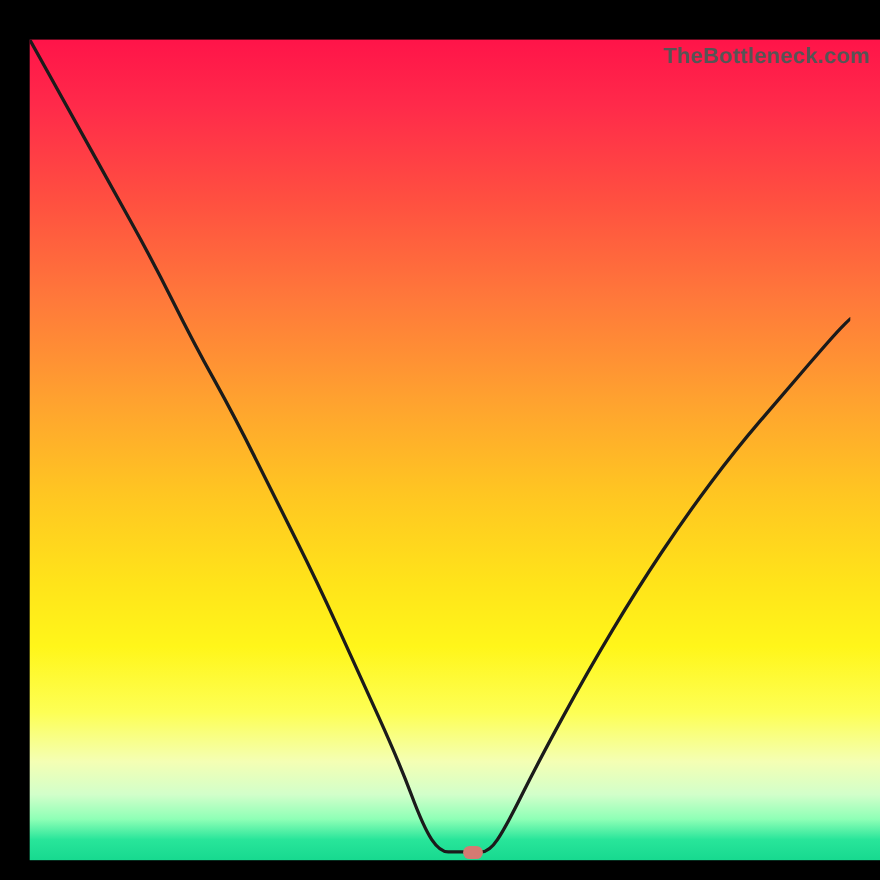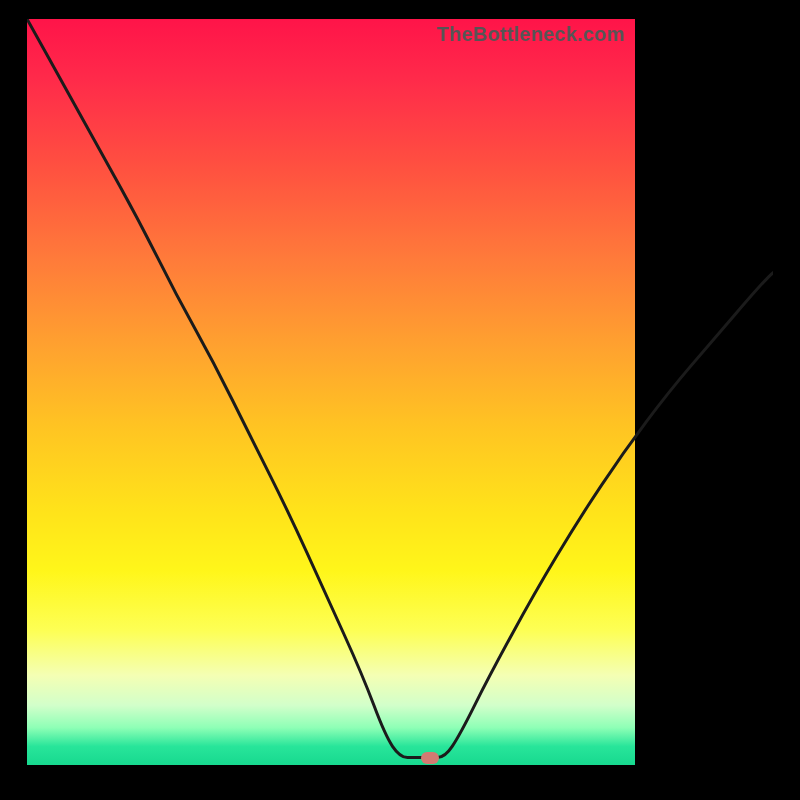--- a/index.html
+++ b/index.html
@@ -13,22 +13,22 @@
   }
   .frame {
     position: relative;
     width: 800px;
     height: 800px;
     background: #000;
   }
   .plot-area {
     position: absolute;
     left: 27px;
-    top: 19px;
-    width: 608px;
+    top: 36px;
+    width: 774px;
     height: 746px;
     
     background: linear-gradient(
       to bottom,
       #ff1449 0%,
       #ff2a4a 8%,
       #ff5140 20%,
       #ff7a3a 32%,
       #ffa22f 44%,
       #ffc522 55%,

